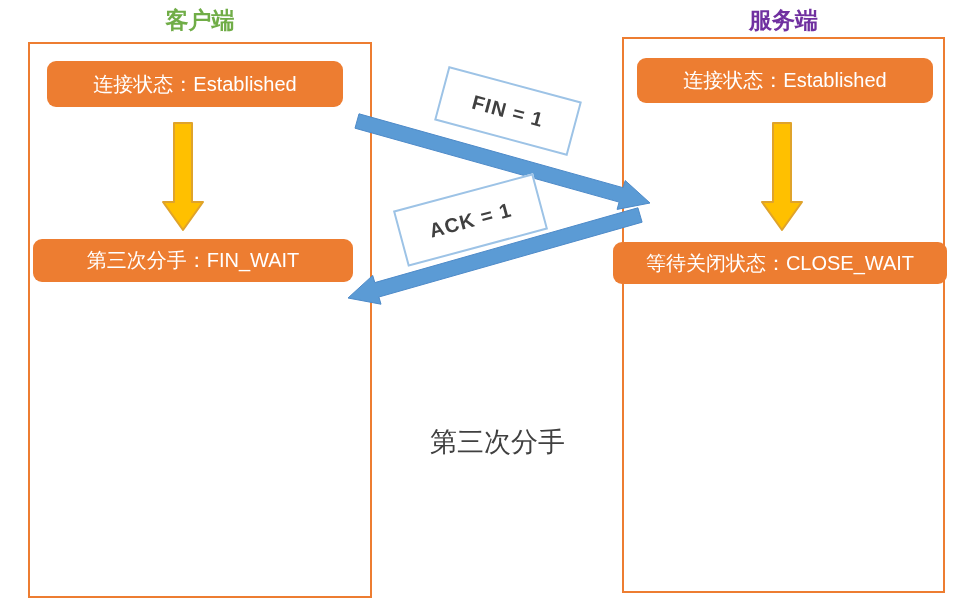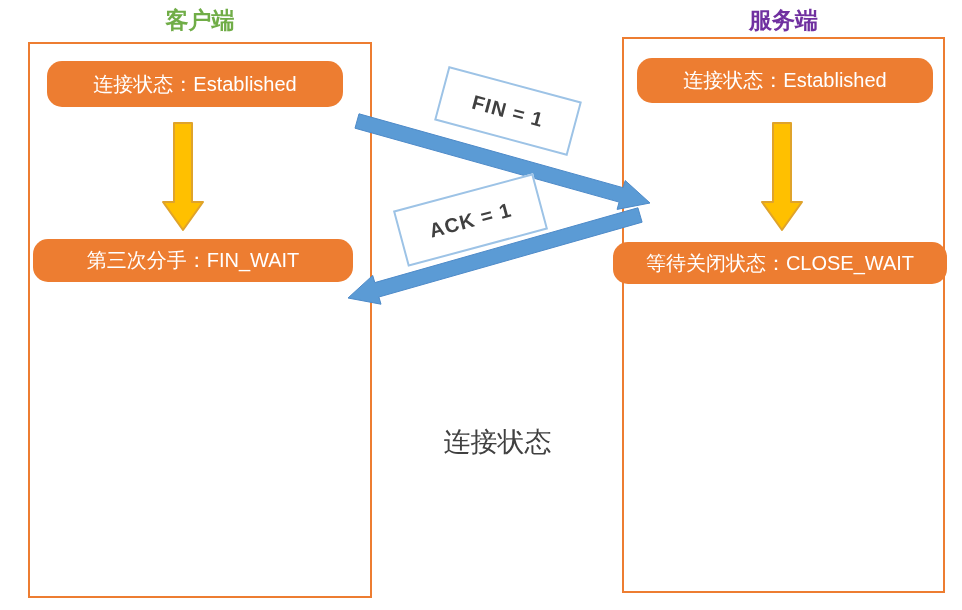--- a/index.html
+++ b/index.html
@@ -21,21 +21,21 @@
   .client-box{left:28px;top:42px;width:344px;height:556px;}
   .server-box{left:622px;top:37px;width:323px;height:556px;}
   .endpoint-title{
     position:absolute;top:4px;height:32px;line-height:32px;text-align:center;
     font-size:23px;font-weight:bold;
   }
   .client-title{left:28px;width:344px;color:var(--client-title);}
   .server-title{left:622px;width:323px;color:var(--server-title);}
   .pill{
     position:absolute;background:var(--pill);color:var(--pill-text);
-    border-radius:15px;display:flex;align-items:center;justify-content:center;
+    border-radius:9px;display:flex;align-items:center;justify-content:center;
     font-size:20px;box-sizing:border-box;white-space:nowrap;
   }
   .pill-client-established{left:47px;top:61px;width:296px;height:46px;}
   .pill-client-finwait{left:33px;top:239px;width:320px;height:43px;}
   .pill-server-established{left:637px;top:58px;width:296px;height:45px;}
   .pill-server-closewait{left:613px;top:242px;width:334px;height:42px;}
   .arrow-layer{position:absolute;left:0;top:0;width:962px;height:610px;pointer-events:none;}
   .msg-label{
     position:absolute;background:#fff;border:2px solid var(--label-border);
     display:flex;align-items:center;justify-content:center;
@@ -72,15 +72,15 @@
   </svg>
 
   <div class="pill pill-client-established">连接状态：Established</div>
   <div class="pill pill-client-finwait">第三次分手：FIN_WAIT</div>
   <div class="pill pill-server-established">连接状态：Established</div>
   <div class="pill pill-server-closewait">等待关闭状态：CLOSE_WAIT</div>
 
   <div class="msg-label msg-label-fin">FIN = 1</div>
   <div class="msg-label msg-label-ack">ACK = 1</div>
 
-  <div class="caption">连接状态</div>
+  <div class="caption">第三次分手</div>
 
 </div>
 
 </body></html>

